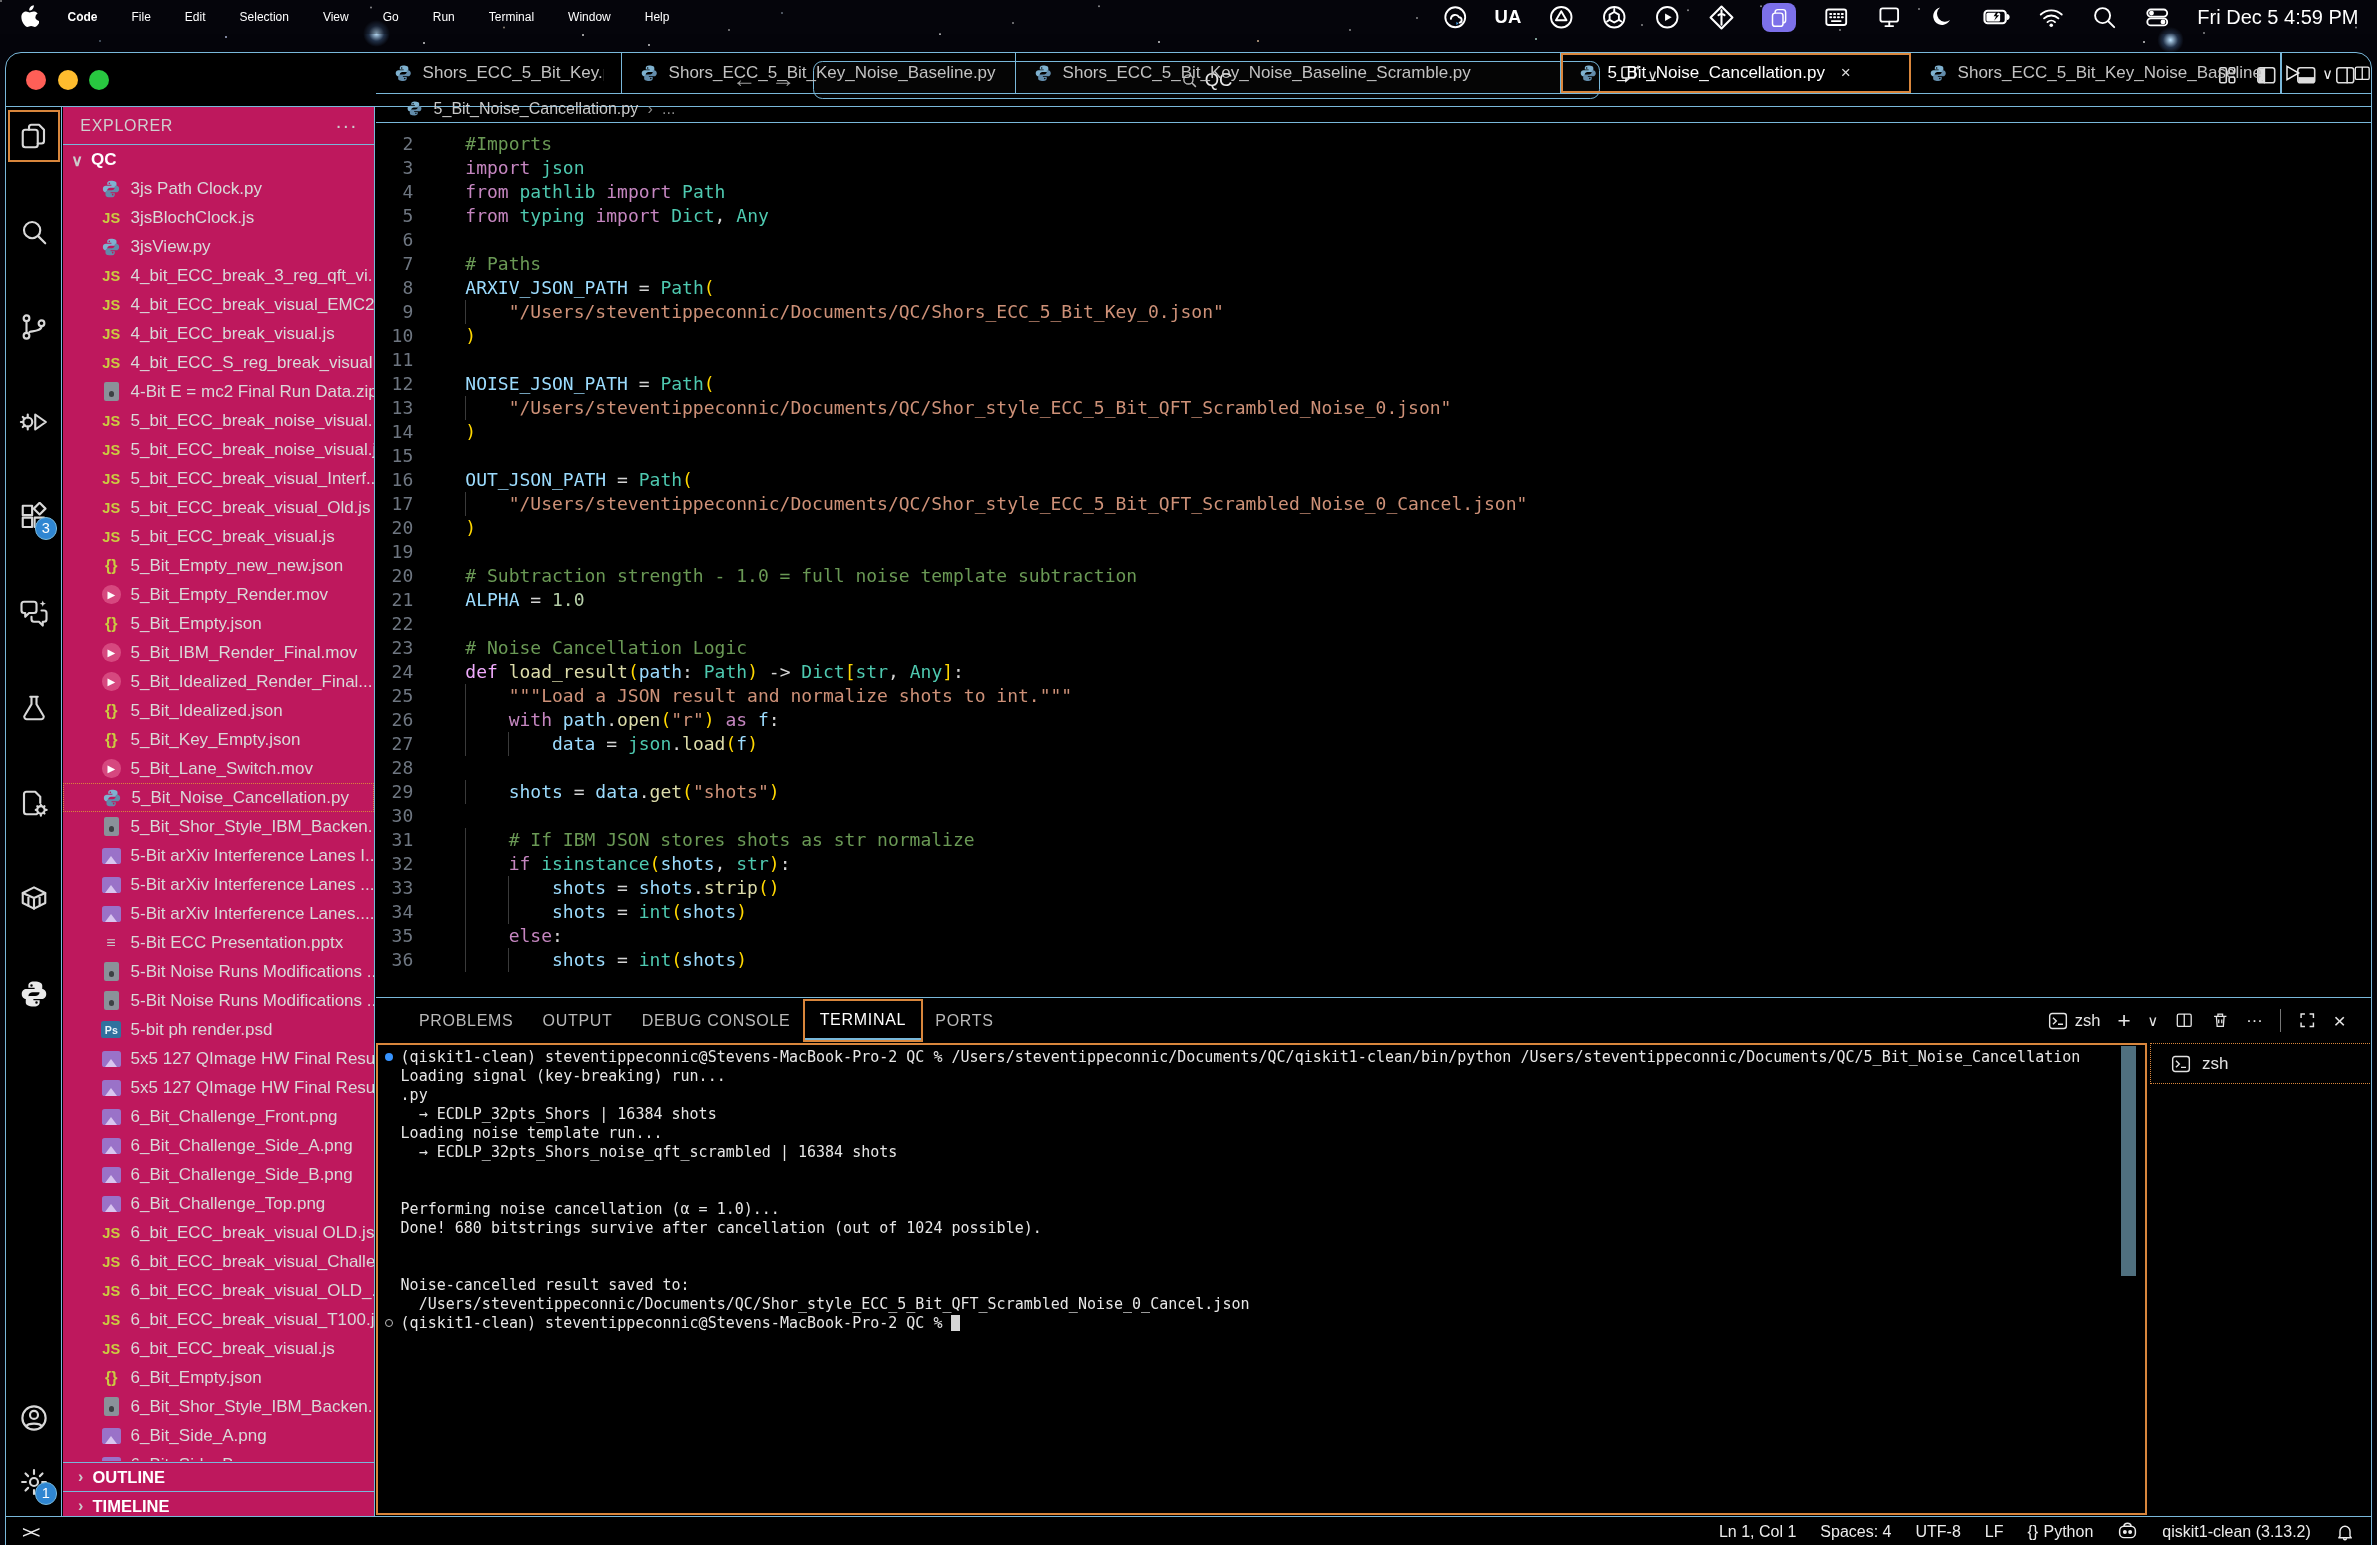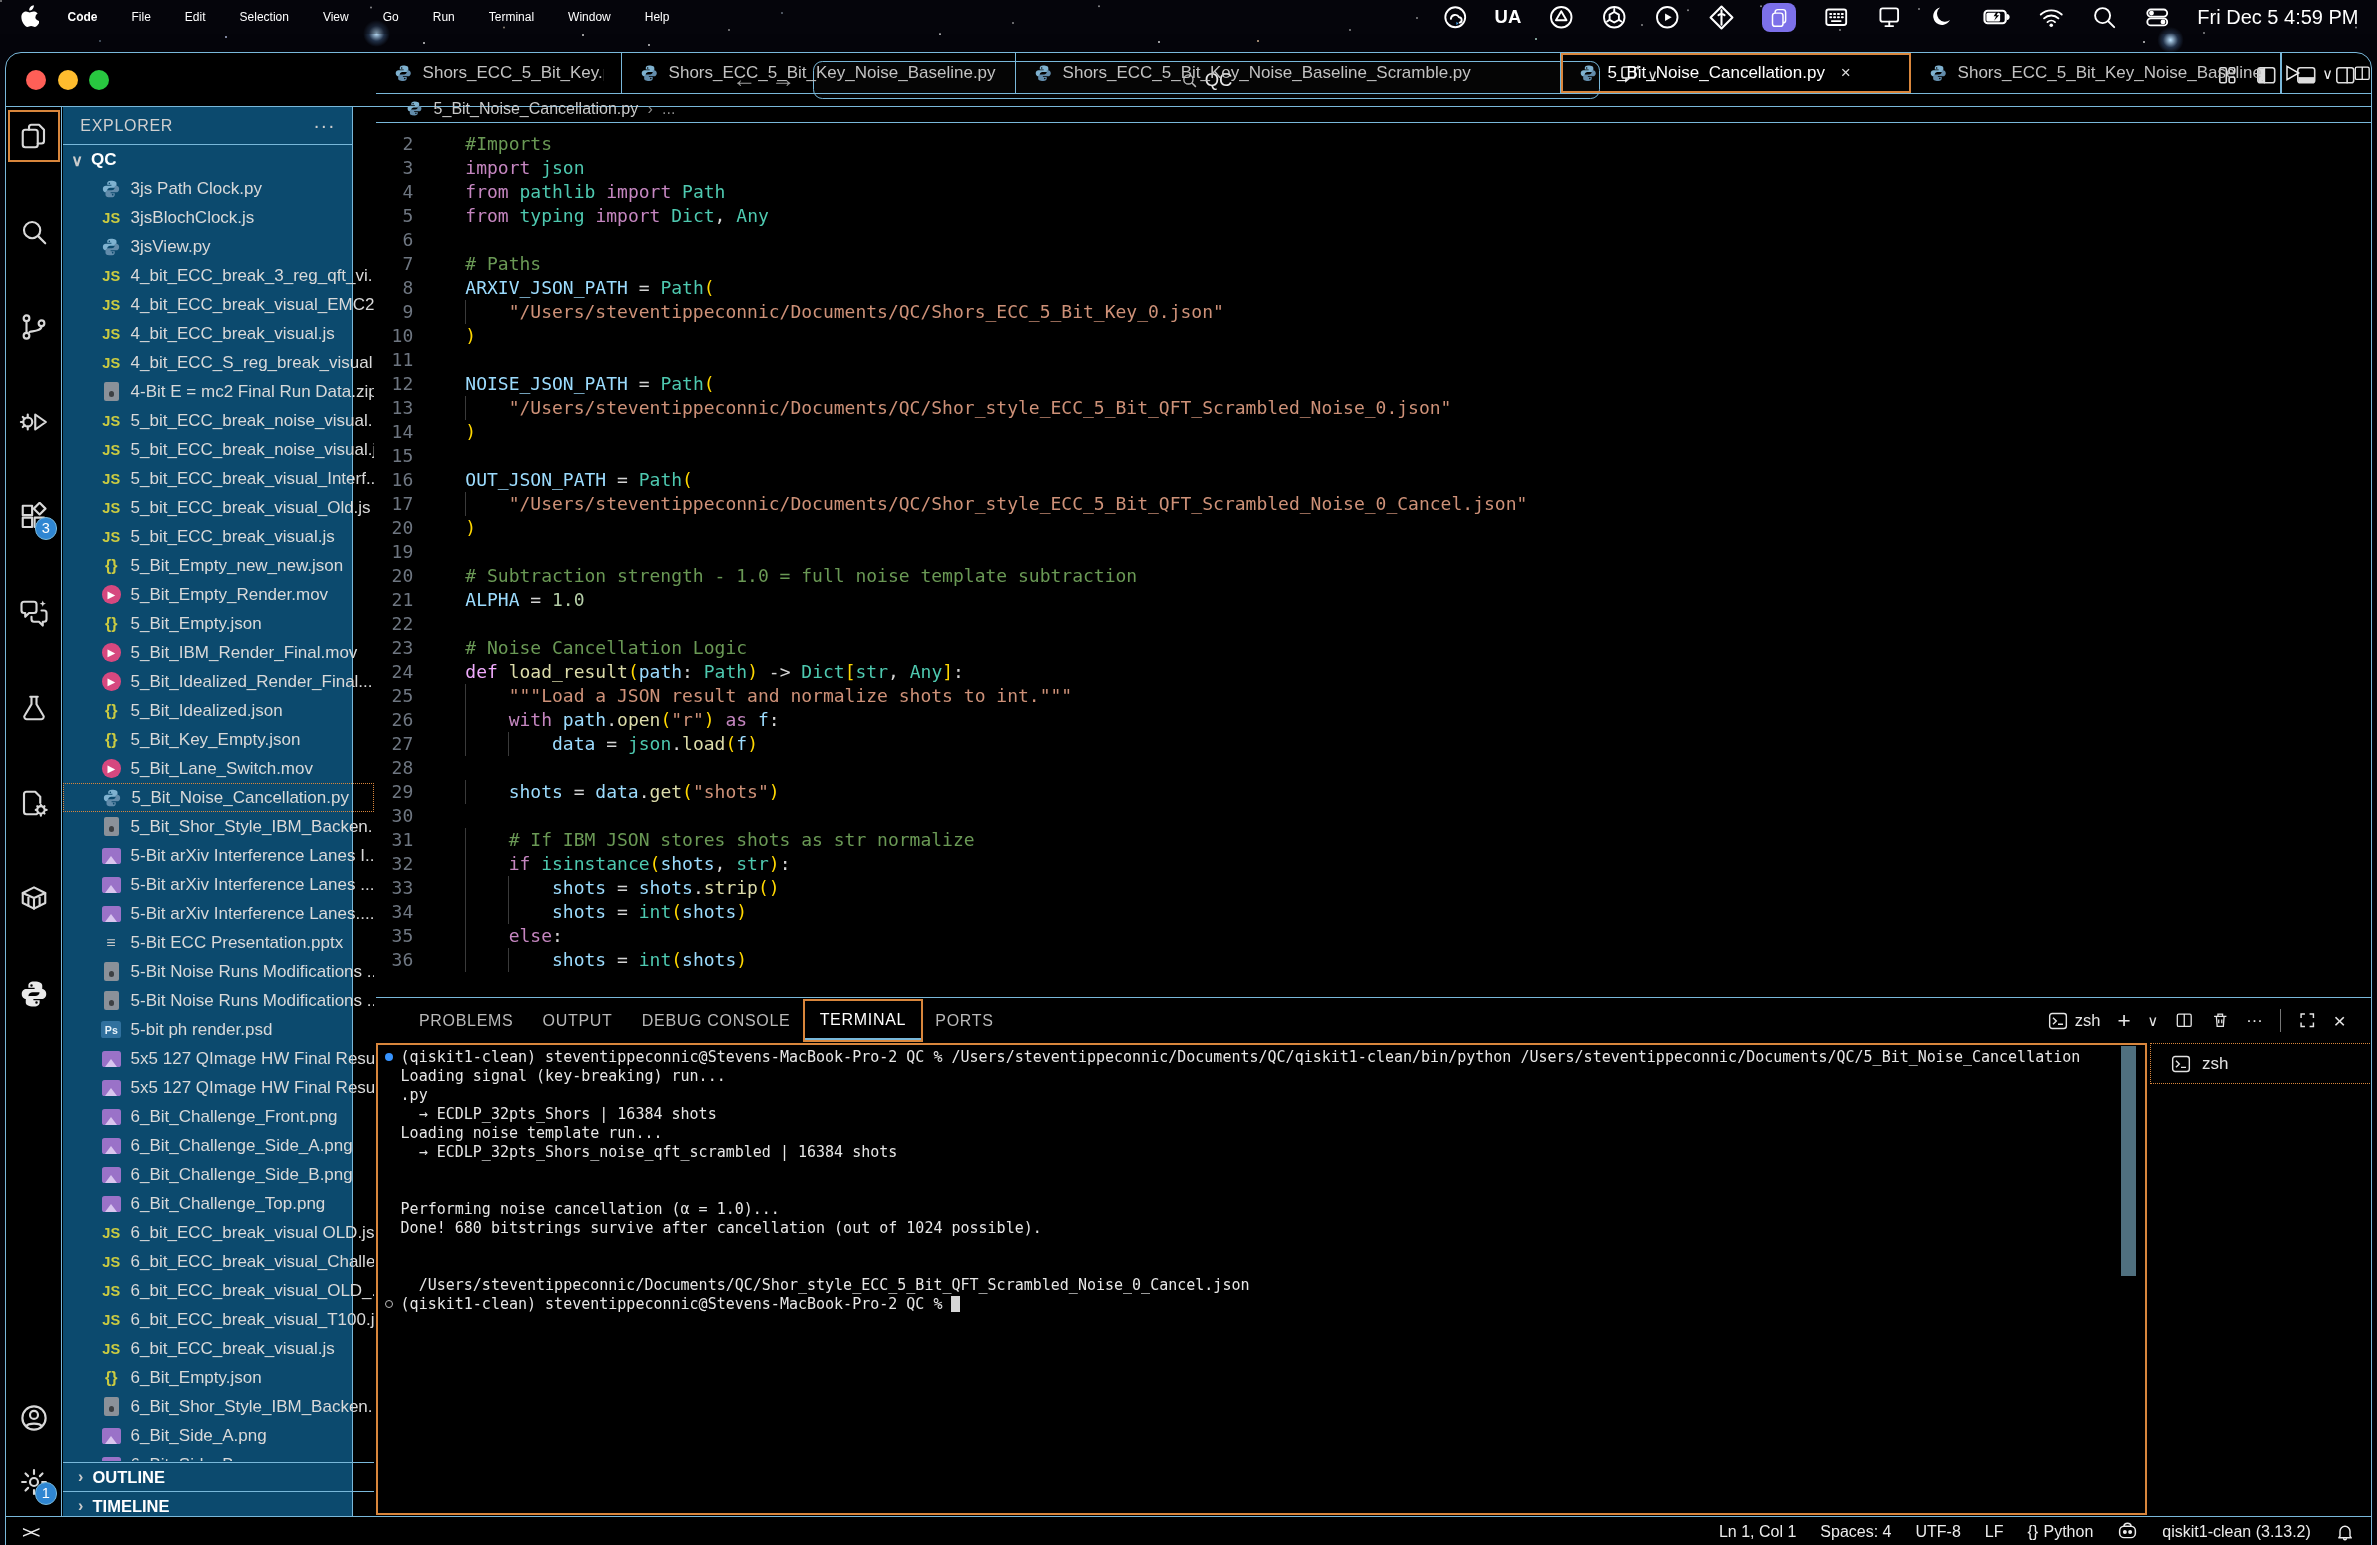--- a/index.html
+++ b/index.html
@@ -42,21 +42,21 @@
   .tb-right { position:absolute; right:14.6px; top:10.6px; display:flex; gap:17px; align-items:center; color:#ddd; }
   .copilot-tb { position:absolute; left:1613px; top:9.3px; display:flex; align-items:center; gap:4px; color:#ddd; }
   
   .activitybar { position:absolute; left:0; top:54px; width:56px; height:1409px; border-right:1.3px solid #79b8da; }
   .ab-item { position:absolute; left:0; width:56px; height:56px; display:flex; align-items:center; justify-content:center; color:#d8d8d8; }
   .ab-item.active { outline:2px solid #d9863c; outline-offset:-4px; }
   .ab-badge { position:absolute; right:5.3px; bottom:5.3px; min-width:22.5px; height:22.5px; border-radius:50%;
               background:#2f86d2; border:1.3px solid #79b8da; color:#fff; font-size:14.6px; display:flex;
               align-items:center; justify-content:center; }
   
-  .sidebar { position:absolute; left:57px; top:54px; width:290px; height:1409px; border-right:1.3px solid #79b8da; background:#0c4a6e; }
+  .sidebar { position:absolute; left:57px; top:54px; width:312px; height:1409px; border-right:1.3px solid #79b8da; background:#be185d; }
   .sb-header { height:38px; display:flex; align-items:center; padding:0 17px; color:#cfcfcf; font-size:16px;
                letter-spacing:0.7px; border-bottom:1.3px solid #79b8da; }
   .sb-header .dots { margin-left:auto; font-size:20px; color:#ccc; }
   .sb-section { height:30px; display:flex; align-items:center; gap:8px; padding:0 8px; color:#fff;
                 font-weight:bold; font-size:17px; }
   .filelist { position:absolute; left:0; top:67px; width:311px; height:1287px; overflow:hidden; }
   .file-row { height:29px; display:flex; align-items:center; gap:9.3px; padding-left:38px; padding-right:4px;
               color:#d9d9d9; font-size:17px; white-space:nowrap; overflow:hidden; }
   .file-row.selected { border:1.3px dotted #d9863c; }
   .fi { flex:0 0 20px; width:20px; height:20px; display:inline-flex; align-items:center; justify-content:center; }
@@ -927,20 +927,21 @@
           <div class="tline">.py</div>
           <div class="tline">  → ECDLP_32pts_Shors | 16384 shots</div>
           <div class="tline">Loading noise template run...</div>
           <div class="tline">  → ECDLP_32pts_Shors_noise_qft_scrambled | 16384 shots</div>
           <div class="tline"></div>
           <div class="tline"></div>
           <div class="tline">Performing noise cancellation (α = 1.0)...</div>
           <div class="tline">Done! 680 bitstrings survive after cancellation (out of 1024 possible).</div>
           <div class="tline"></div>
           <div class="tline"></div>
+          <div class="tline">Noise-cancelled result saved to:</div>
           <div class="tline">  /Users/steventippeconnic/Documents/QC/Shor_style_ECC_5_Bit_QFT_Scrambled_Noise_0_Cancel.json</div>
           <div class="tline"><span class="tdot prompt"></span>(qiskit1-clean) steventippeconnic@Stevens-MacBook-Pro-2 QC % <span class="cursor"></span></div>
         </div>
     </div>
     <div class="tscroll"></div>
     <div class="term-list">
       <div class="entry">
         <svg width="20" height="20" viewBox="0 0 24 24" fill="none" stroke="#e2e2e2" stroke-width="1.7">
             <rect x="2" y="3" width="20" height="18" rx="3"></rect>
             <path d="M6 8l4 4-4 4M12 16h6"></path>

